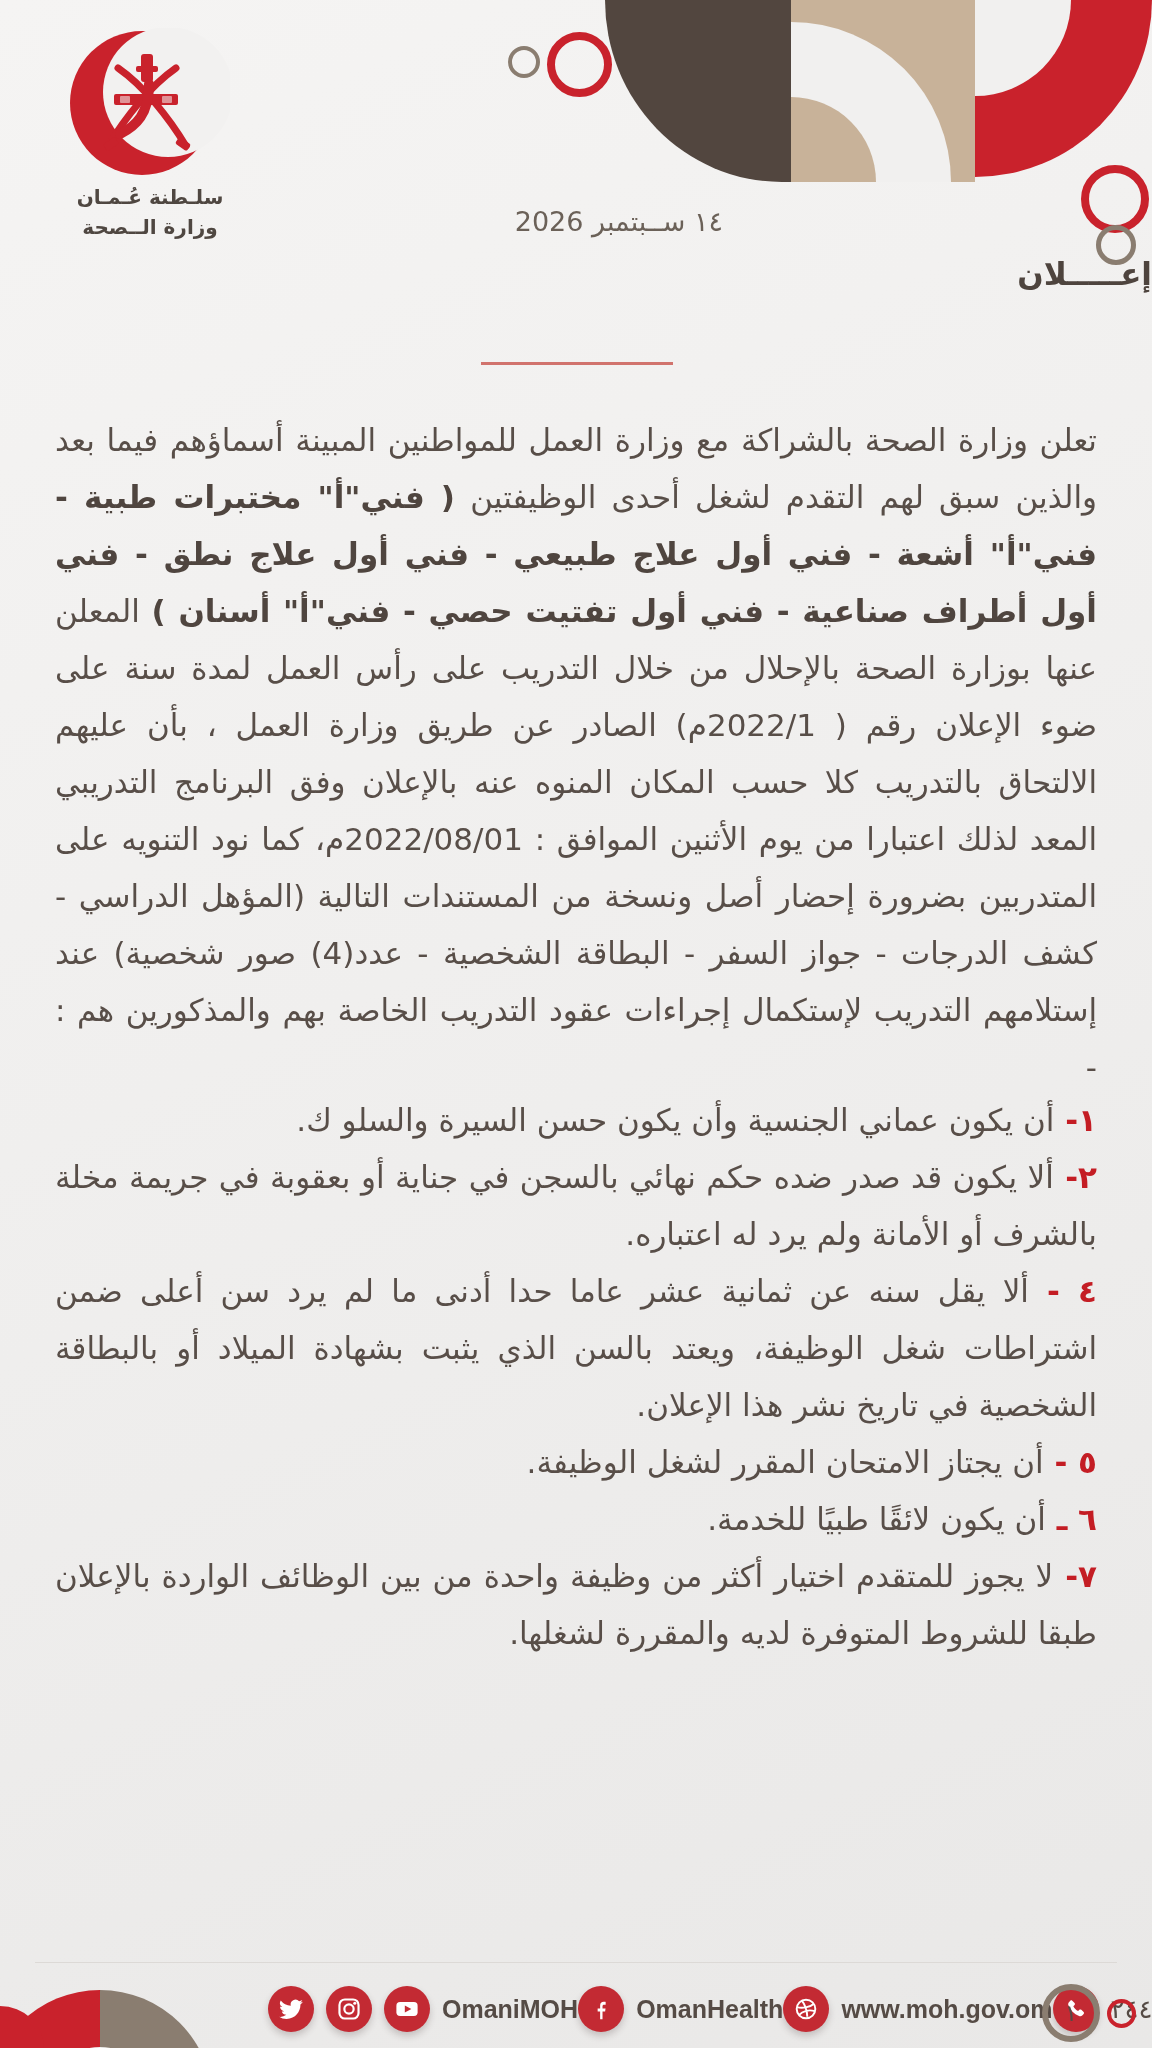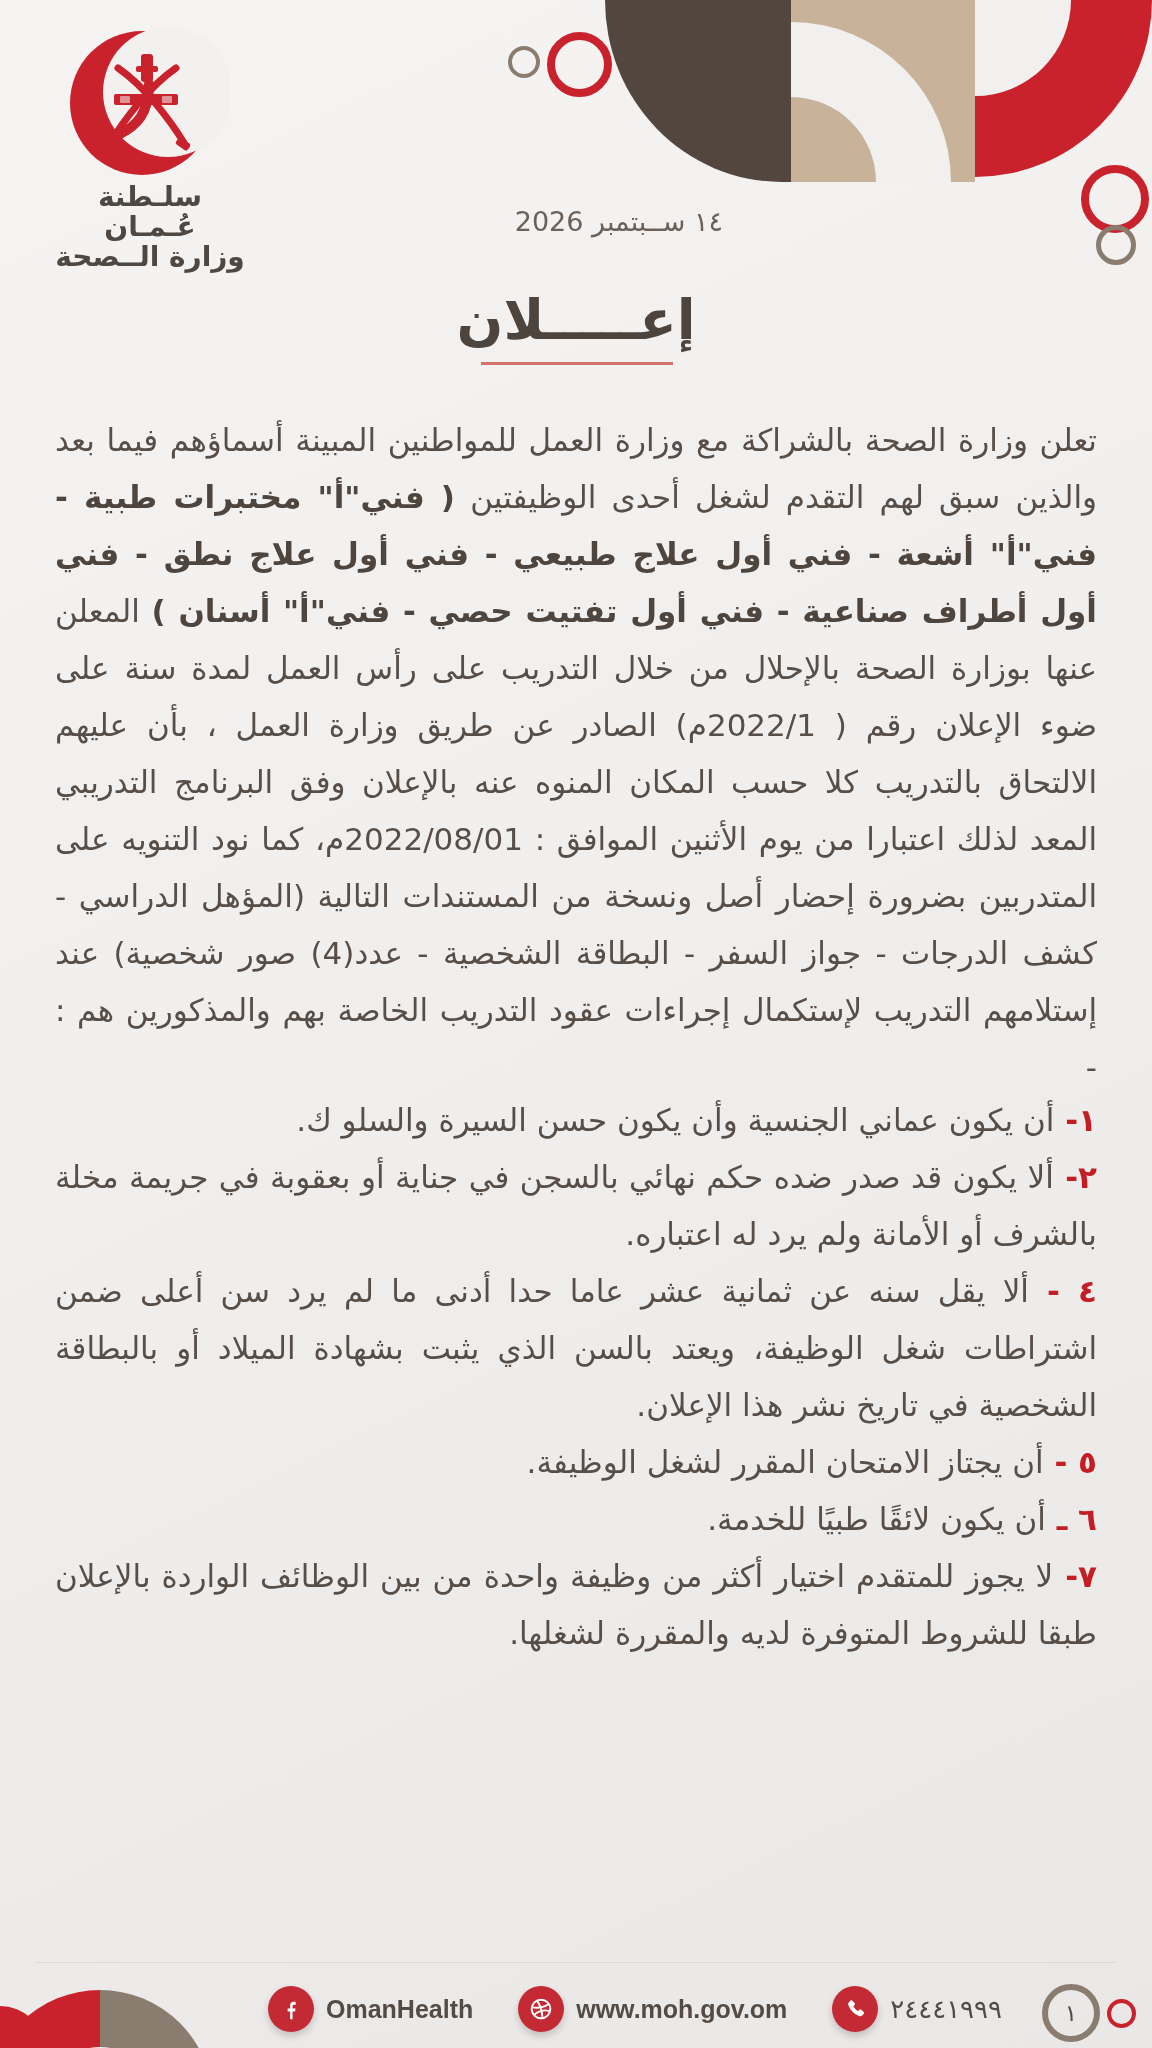--- a/index.html
+++ b/index.html
@@ -34,26 +34,26 @@
   .ring{border-radius:50%;background:transparent;}
   .ring-gray-left{left:508px;top:46px;width:24px;height:24px;border:4px solid var(--taupe);}
   .ring-red-left{left:547px;top:32px;width:49px;height:49px;border:8px solid var(--red);}
   .ring-red-right{left:1081px;top:165px;width:52px;height:52px;border:8px solid var(--red);}
   .ring-gray-right{left:1096px;top:225px;width:30px;height:30px;border:5px solid var(--taupe);}
 
   
   .logo-wrap{left:50px;top:28px;width:200px;}
   .logo-art{position:relative;width:160px;height:150px;margin:0 auto;}
   .logo-text{margin-top:4px;text-align:center;direction:rtl;
-    font-weight:bold;font-size:28px;line-height:30px;color:#4f4741;}
+    font-weight:bold;font-size:20px;line-height:30px;color:#4f4741;}
 
   
   .date{right:429px;top:206px;direction:rtl;font-size:27px;color:#6b6158;white-space:nowrap;}
-  .title{left:0;top:288px;width:100%;text-align:center;direction:rtl;
-    font-size:55px;font-weight:bold;color:#4e443e;}
+  .title{left:0;top:256px;width:100%;text-align:right;direction:rtl;
+    font-size:31px;font-weight:bold;color:#4e443e;}
   .title-underline{left:481px;top:362px;width:192px;height:3px;background:#d1736d;}
 
   
   .para{left:55px;right:55px;top:412px;direction:rtl;text-align:justify;
     font-size:31px;line-height:57px;color:var(--text);}
   .seg-bold{font-weight:bold;color:#4f453f;}
   .conds{left:55px;right:55px;top:1092px;direction:rtl;}
   .cond{text-align:justify;font-size:31px;line-height:57px;color:var(--text);}
   .cond-num{color:#c41d24;font-weight:bold;}
 
@@ -134,20 +134,41 @@
     <div class="cond"><span class="cond-num">٢- </span><span>ألا يكون قد صدر ضده حكم نهائي بالسجن في جناية أو بعقوبة في جريمة مخلة بالشرف أو الأمانة ولم يرد له اعتباره.</span></div>
     <div class="cond"><span class="cond-num">٤ - </span><span>ألا يقل سنه عن ثمانية عشر عاما حدا أدنى ما لم يرد سن أعلى ضمن اشتراطات شغل الوظيفة، ويعتد بالسن الذي يثبت بشهادة الميلاد أو بالبطاقة الشخصية في تاريخ نشر هذا الإعلان.</span></div>
     <div class="cond"><span class="cond-num">٥ - </span><span>أن يجتاز الامتحان المقرر لشغل الوظيفة.</span></div>
     <div class="cond"><span class="cond-num">٦ ـ </span><span>أن يكون لائقًا طبيًا للخدمة.</span></div>
     <div class="cond"><span class="cond-num">٧- </span><span>لا يجوز للمتقدم اختيار أكثر من وظيفة واحدة من بين الوظائف الواردة بالإعلان طبقا للشروط المتوفرة لديه والمقررة لشغلها.</span></div>
   </div>
 
 <div class="abs divider"></div>
 
 <div class="abs footer-row">
+  <div class="fgroup">
+    <span class="icon-circle">
+      <svg width="26" height="26" viewBox="0 0 24 24">
+          <path fill="#fff" d="M23 5.3c-.8.4-1.7.6-2.6.8a4.4 4.4 0 0 0 2-2.4c-.9.5-1.9.9-2.9 1.1a4.5 4.5 0 0 0-7.7 4.1A12.8 12.8 0 0 1 2.5 4.1a4.5 4.5 0 0 0 1.4 6 4.4 4.4 0 0 1-2-.5v.1c0 2.1 1.5 3.9 3.6 4.4-.7.2-1.4.2-2 .1a4.5 4.5 0 0 0 4.2 3.1A9 9 0 0 1 1 19.2a12.7 12.7 0 0 0 6.9 2c8.3 0 12.8-6.9 12.8-12.8v-.6c.9-.6 1.6-1.4 2.3-2.5z"></path>
+        </svg>
+    </span>
+    <span class="icon-circle">
+      <svg width="26" height="26" viewBox="0 0 24 24">
+          <rect x="3.2" y="3.2" width="17.6" height="17.6" rx="5" fill="none" stroke="#fff" stroke-width="2"></rect>
+          <circle cx="12" cy="12" r="4.3" fill="none" stroke="#fff" stroke-width="2"></circle>
+          <circle cx="17.3" cy="6.7" r="1.4" fill="#fff"></circle>
+        </svg>
+    </span>
+    <span class="icon-circle">
+      <svg width="26" height="26" viewBox="0 0 24 24">
+          <rect x="2.2" y="5.5" width="19.6" height="13" rx="3.4" fill="#fff"></rect>
+          <polygon points="10,8.8 16,12 10,15.2" fill="#c32a33"></polygon>
+        </svg>
+    </span>
+    <span class="flabel">OmaniMOH</span>
+  </div>
 
   <div class="fgroup">
     <span class="icon-circle">
       <svg width="26" height="26" viewBox="0 0 24 24">
           <path fill="#fff" d="M13.4 21.5v-7.1h2.4l.4-2.9h-2.8V9.6c0-.9.3-1.5 1.6-1.5h1.3V5.5c-.2 0-1-.1-1.9-.1-1.9 0-3.2 1.2-3.2 3.3v2.8H8.9v2.9h2.3v7.1z"></path>
         </svg>
     </span>
     <span class="flabel">OmanHealth</span>
   </div>
 

